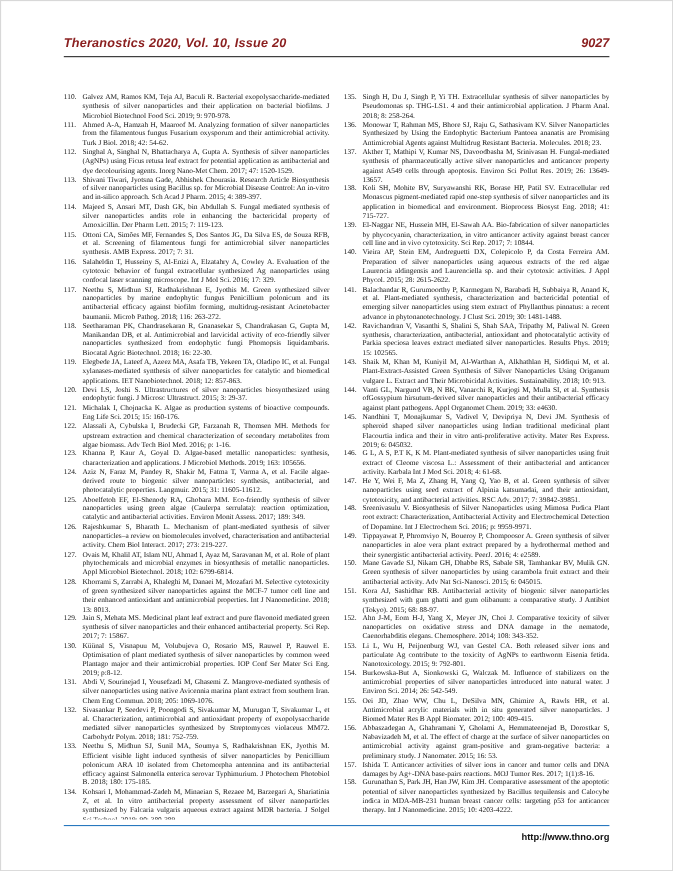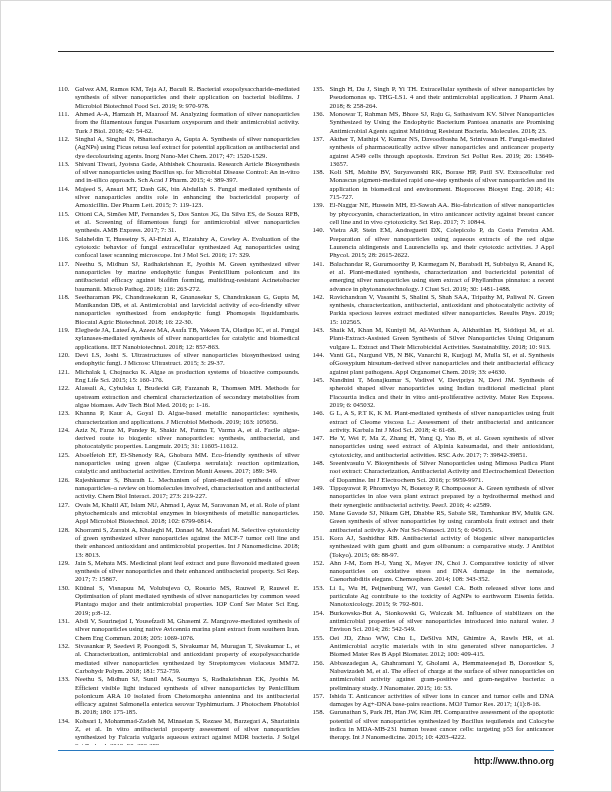--- a/index.html
+++ b/index.html
@@ -59,20 +59,24 @@
     position:absolute; right:57px; top:755px;
     font-family:"Liberation Sans","DejaVu Sans",sans-serif;
     font-weight:bold; font-size:8.5px; color:#111111;
   }
 </style>
 </head>
 <body>
 
 <div class="page">
 
+  <div class="header">
+    <span class="journal-line" style="color:#8b2020">Theranostics 2020, Vol. 10, Issue 20</span>
+    <span class="page-number" style="color:#8b2020">9027</span>
+  </div>
 
   <div class="header-rule"></div>
 
   <div class="columns">
     <div class="col">
   <div class="ref">
     <span class="ref-num">110.</span>
     <span class="ref-text">Galvez AM, Ramos KM, Teja AJ, Baculi R. Bacterial exopolysaccharide-mediated synthesis of silver nanoparticles and their application on bacterial biofilms. J Microbiol Biotechnol Food Sci. 2019; 9: 970-978.</span>
   </div>
 

